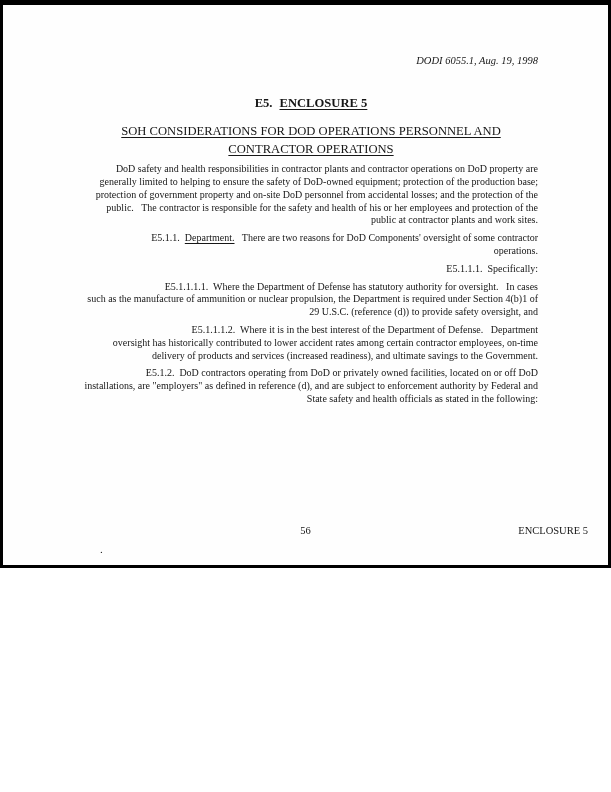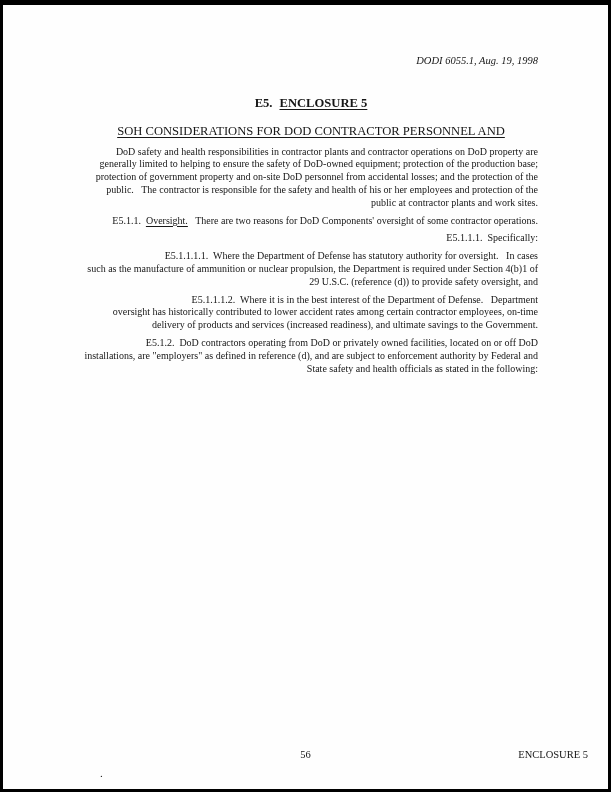--- a/index.html
+++ b/index.html
@@ -1,19 +1,19 @@
 <!DOCTYPE html>
 <html><head>
 <meta charset="utf-8">
 <style>
   * { margin:0; padding:0; box-sizing:border-box; }
   html,body { width:611px; height:792px; }
   body { background:#ffffff; font-family:"Liberation Serif", serif; }
   .page {
-    position:relative; width:611px; height:792px; overflow:hidden;
+    position:relative; width:611px; height:568px; overflow:hidden;
     background:#fefefe; color:#161616;
     border:3px solid #000; border-top-width:5px;padding-left:6px;
   }
   .content { padding:0 70px 0 75px; }
   .header-right {
     margin-top:50px; text-align:right;
     font-style:italic; font-size:10.5px;
   }
   .title {
     margin-top:30px; text-align:center;
@@ -45,27 +45,28 @@
 <div class="page">
   <div class="content">
 
     <div class="header-right">DODI 6055.1, Aug. 19, 1998</div>
 
     <div class="title">
       <span class="prefix">E5.</span><span class="u">ENCLOSURE 5</span>
     </div>
 
     <div class="heading">
-      <span class="u">SOH CONSIDERATIONS FOR DOD CONTRACTOR PERSONNEL AND</span><br>
+      <span class="u">SOH CONSIDERATIONS FOR DOD OPERATIONS PERSONNEL AND</span><br>
+      <span class="u">CONTRACTOR OPERATIONS</span>
     </div>
 
 
     <p class="body">DoD safety and health responsibilities in contractor plants and contractor operations on DoD property are generally limited to helping to ensure the safety of DoD-owned equipment; protection of the production base; protection of government property and on-site DoD personnel from accidental losses; and the protection of the public.   The contractor is responsible for the safety and health of his or her employees and protection of the public at contractor plants and work sites.</p>
 
-    <p class="body ind1"><span>E5.1.1.  </span><span class="u">Oversight.</span><span>   There are two reasons for DoD Components' oversight of some contractor operations.</span></p>
+    <p class="body ind1"><span>E5.1.1.  </span><span class="u">Department.</span><span>   There are two reasons for DoD Components' oversight of some contractor operations.</span></p>
 
     <p class="body ind2">E5.1.1.1.  Specifically:</p>
 
     <p class="body ind3">E5.1.1.1.1.  Where the Department of Defense has statutory authority for oversight.   In cases such as the manufacture of ammunition or nuclear propulsion, the Department is required under Section 4(b)1 of 29 U.S.C. (reference (d)) to provide safety oversight, and</p>
 
     <p class="body ind3">E5.1.1.1.2.  Where it is in the best interest of the Department of Defense.   Department oversight has historically contributed to lower accident rates among certain contractor employees, on-time delivery of products and services (increased readiness), and ultimate savings to the Government.</p>
 
 
     <p class="body ind1">E5.1.2.  DoD contractors operating from DoD or privately owned facilities, located on or off DoD installations, are "employers" as defined in reference (d), and are subject to enforcement authority by Federal and State safety and health officials as stated in the following:</p>
 

